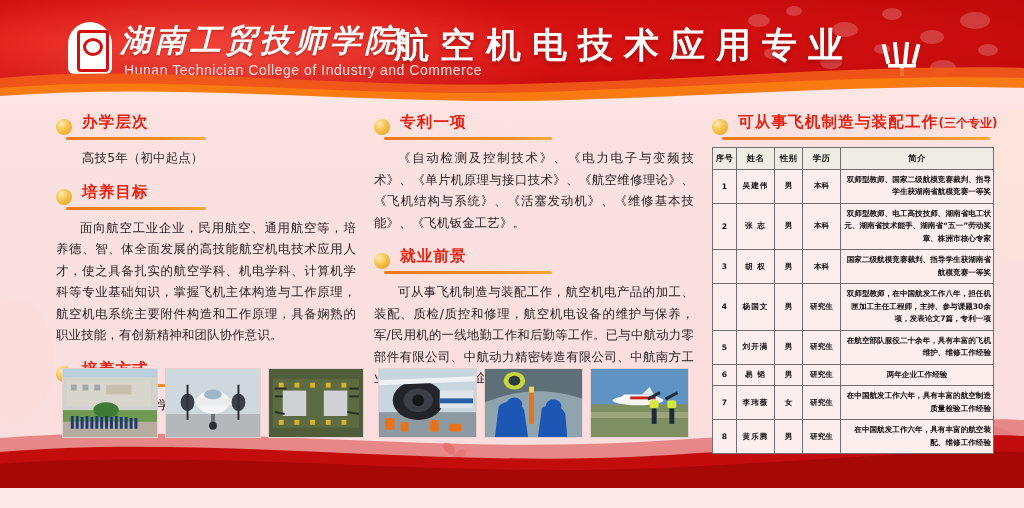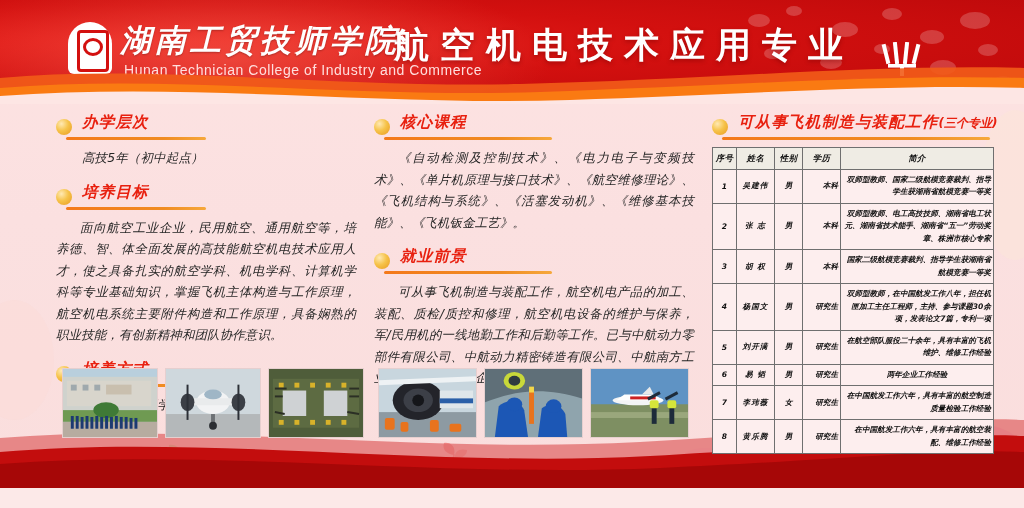--- a/index.html
+++ b/index.html
@@ -79,21 +79,21 @@
     width: 48px; height: 34px;
   }
 
   
   .bg-blob { position: absolute; border-radius: 50%; pointer-events: none; }
   .leaf-sprout { position: absolute; pointer-events: none; }
 
   .footer-wave { position: absolute; left: 0; bottom: 0; width: 1024px; height: 86px; }
 
   
-  .col { position: absolute; top: 112px; font-style: italic; }
+  .col { position: absolute; top: 112px; }
   .col-left   { left: 56px;  width: 300px; }
   .col-mid    { left: 374px; width: 320px; }
   .col-right  { left: 712px; width: 282px; }
 
   .sec-head {
     position: relative;
     padding-left: 26px;
     margin-bottom: 7px;
     height: 28px;
   }
@@ -158,21 +158,21 @@
     font-weight: bold;
     text-align: center;
     padding: 4px 1px;
     font-size: 8.4px;
     letter-spacing: .5px;
   }
   .faculty-table td { padding: 4px 2px; vertical-align: middle; }
   .c-no   { width: 24px; text-align: center; font-weight: bold; }
   .c-name { width: 38px; text-align: center; font-weight: bold; letter-spacing: 1px;}
   .c-sex  { width: 28px; text-align: center; font-weight: bold; }
-  .c-edu  { width: 38px; text-align: right; font-weight: bold; }
+  .c-edu  { width: 38px; text-align: center; font-weight: bold; }
   .c-desc { text-align: right; padding-left: 5px; padding-right: 4px; line-height: 12.5px; font-weight: bold; }
   .c-desc.center { text-align: center; }
 </style>
 </head>
 <body>
 
 <div id="poster">
 
   <div class="bg-blob" style="left:930px; top:424px; width:92px; height:52px; background:#f6bdd4; opacity:.9;"></div>
   <div class="bg-blob" style="left:912px; top:438px; width:46px; height:28px; background:#e3e4b4; opacity:.85;"></div>
@@ -337,21 +337,21 @@
             <path d="M80 44 L92 46"></path>
         </g>
       </svg>
     </div>
   </div>
 
   <div class="col col-mid">
 
     <div class="sec-head">
       <span class="sec-dot"></span>
-      <span class="sec-title">核心课程</span>
+      <span class="sec-title">专利一项</span>
       <span class="sec-rule rule-w2"></span>
     </div>
     <div class="body-text indent block-gap">《自动检测及控制技术》、《电力电子与变频技术》、《单片机原理与接口技术》、《航空维修理论》、《飞机结构与系统》、《活塞发动机》、《维修基本技能》、《飞机钣金工艺》。</div>
 
     <div class="sec-head">
       <span class="sec-dot"></span>
       <span class="sec-title">就业前景</span>
       <span class="sec-rule rule-w2"></span>
     </div>
     <div class="body-text indent">可从事飞机制造与装配工作，航空机电产品的加工、装配、质检/质控和修理，航空机电设备的维护与保养，军/民用机的一线地勤工作和后勤等工作。已与中航动力零部件有限公司、中航动力精密铸造有限公司、中航南方工业有限公司进行校企合作。</div>

